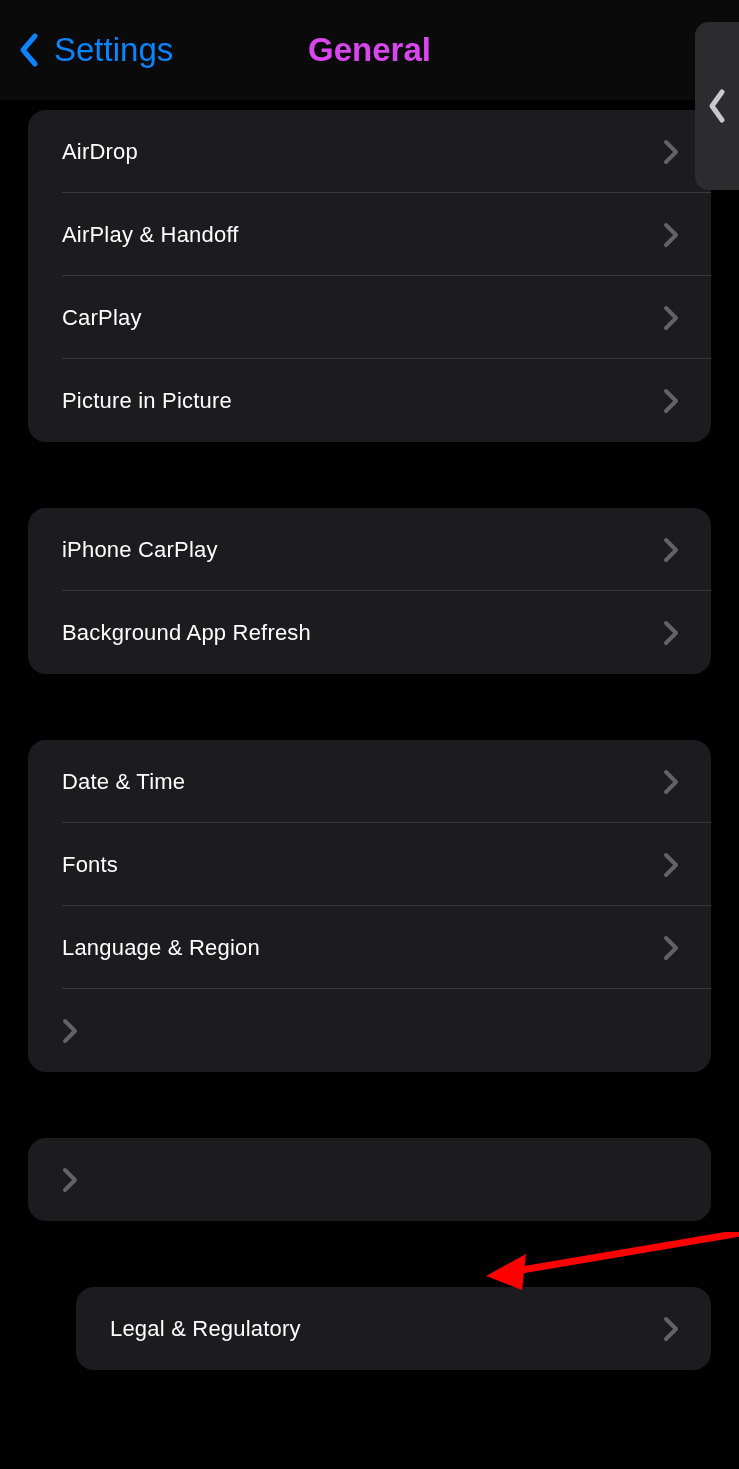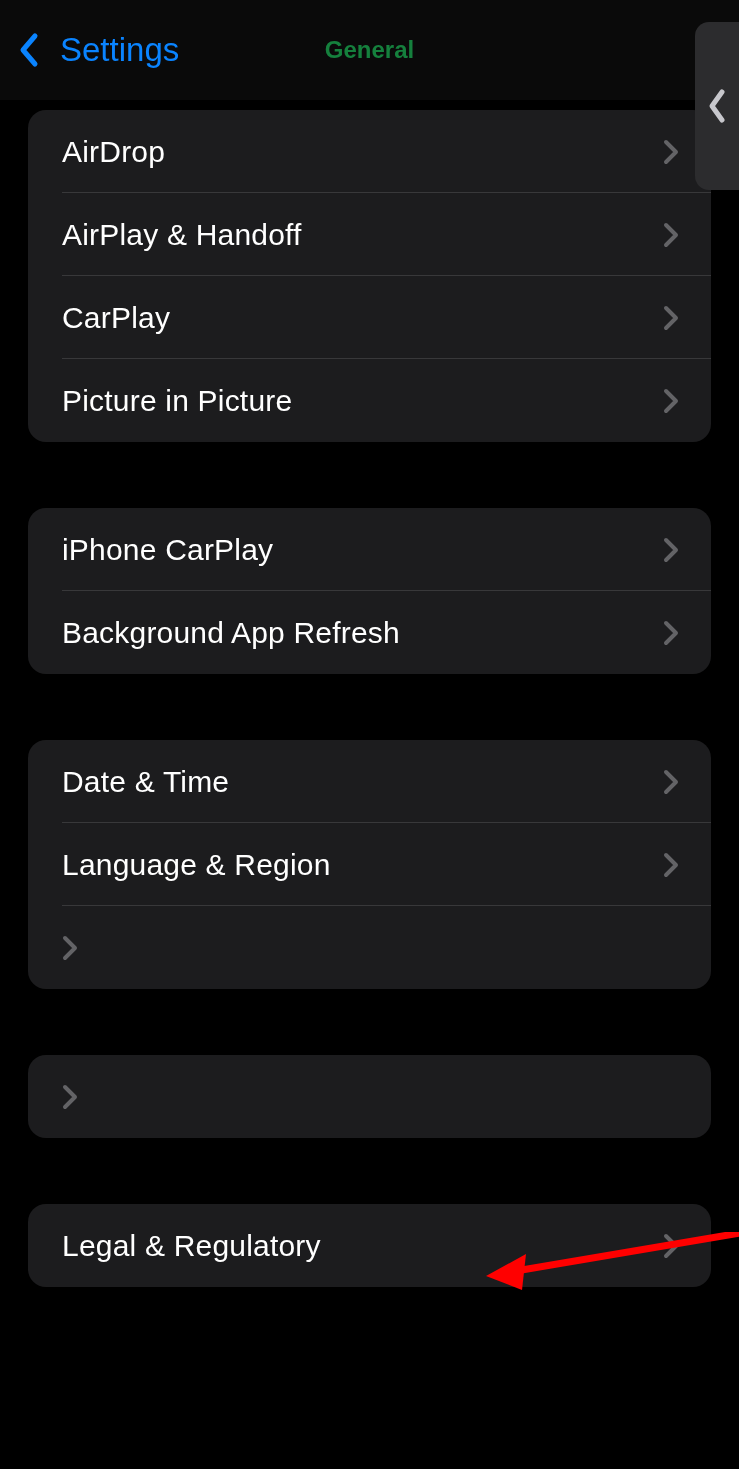--- a/index.html
+++ b/index.html
@@ -25,40 +25,40 @@
       position: relative;
       background: #0a0a0a;
     }
     .back-button {
       display: flex;
       align-items: center;
       color: #0a84ff;
       font-size: 33px;
       font-weight: 400;
       cursor: pointer;
-      gap: 20px;
+      gap: 14px;
     }
     .back-chevron {
       width: 22px;
       height: 36px;
       display: flex;
       align-items: center;
       justify-content: center;
     }
     .back-chevron svg {
       width: 22px;
       height: 36px;
     }
     .title {
       position: absolute;
       left: 50%;
       transform: translateX(-50%);
-      font-size: 24px;
+      font-size: 33px;
       font-weight: 600;
-      color: #15803d;
+      color: #d946ef;
       text-align: center;
     }
     .floating-tab {
       position: absolute;
       top: 22px;
       right: 0;
       width: 44px;
       height: 168px;
       background: #2c2c2e;
       border-top-left-radius: 14px;
@@ -76,41 +76,42 @@
       padding: 10px 28px 0 28px;
     }
     .section {
       background: #1c1c1e;
       border-radius: 18px;
       margin-bottom: 66px;
       overflow: hidden;
     }
     .section:last-child {
       margin-bottom: 0;
+      margin-left: 48px;
     }
     .row {
       display: flex;
       align-items: center;
       justify-content: space-between;
       height: 83px;
       padding: 0 32px 0 34px;
       cursor: pointer;
       position: relative;
     }
     .row:not(:last-child)::after {
       content: "";
       position: absolute;
       left: 34px;
       right: 0;
       bottom: 0;
       height: 1px;
       background: #38383a;
     }
     .row-label {
-      font-size: 30px;
+      font-size: 22px;
       font-weight: 400;
       color: #ffffff;
       letter-spacing: 0.2px;
     }
     .chevron {
       width: 16px;
       height: 26px;
       flex-shrink: 0;
     }
     .chevron svg {
@@ -201,20 +202,28 @@
         <svg viewBox="0 0 16 26" fill="none">
             <path d="M3 3 L13 13 L3 23" stroke="#636366" stroke-width="4" stroke-linecap="round" stroke-linejoin="round"></path>
           </svg>
       </span>
     </div>
   </div>
 
   <div class="section">
     <div class="row">
       <span class="row-label">Date &amp; Time</span>
+      <span class="chevron">
+        <svg viewBox="0 0 16 26" fill="none">
+            <path d="M3 3 L13 13 L3 23" stroke="#636366" stroke-width="4" stroke-linecap="round" stroke-linejoin="round"></path>
+          </svg>
+      </span>
+    </div>
+    <div class="row">
+      <span class="row-label">Fonts</span>
       <span class="chevron">
         <svg viewBox="0 0 16 26" fill="none">
             <path d="M3 3 L13 13 L3 23" stroke="#636366" stroke-width="4" stroke-linecap="round" stroke-linejoin="round"></path>
           </svg>
       </span>
     </div>
     <div class="row">
       <span class="row-label">Language &amp; Region</span>
       <span class="chevron">
         <svg viewBox="0 0 16 26" fill="none">

